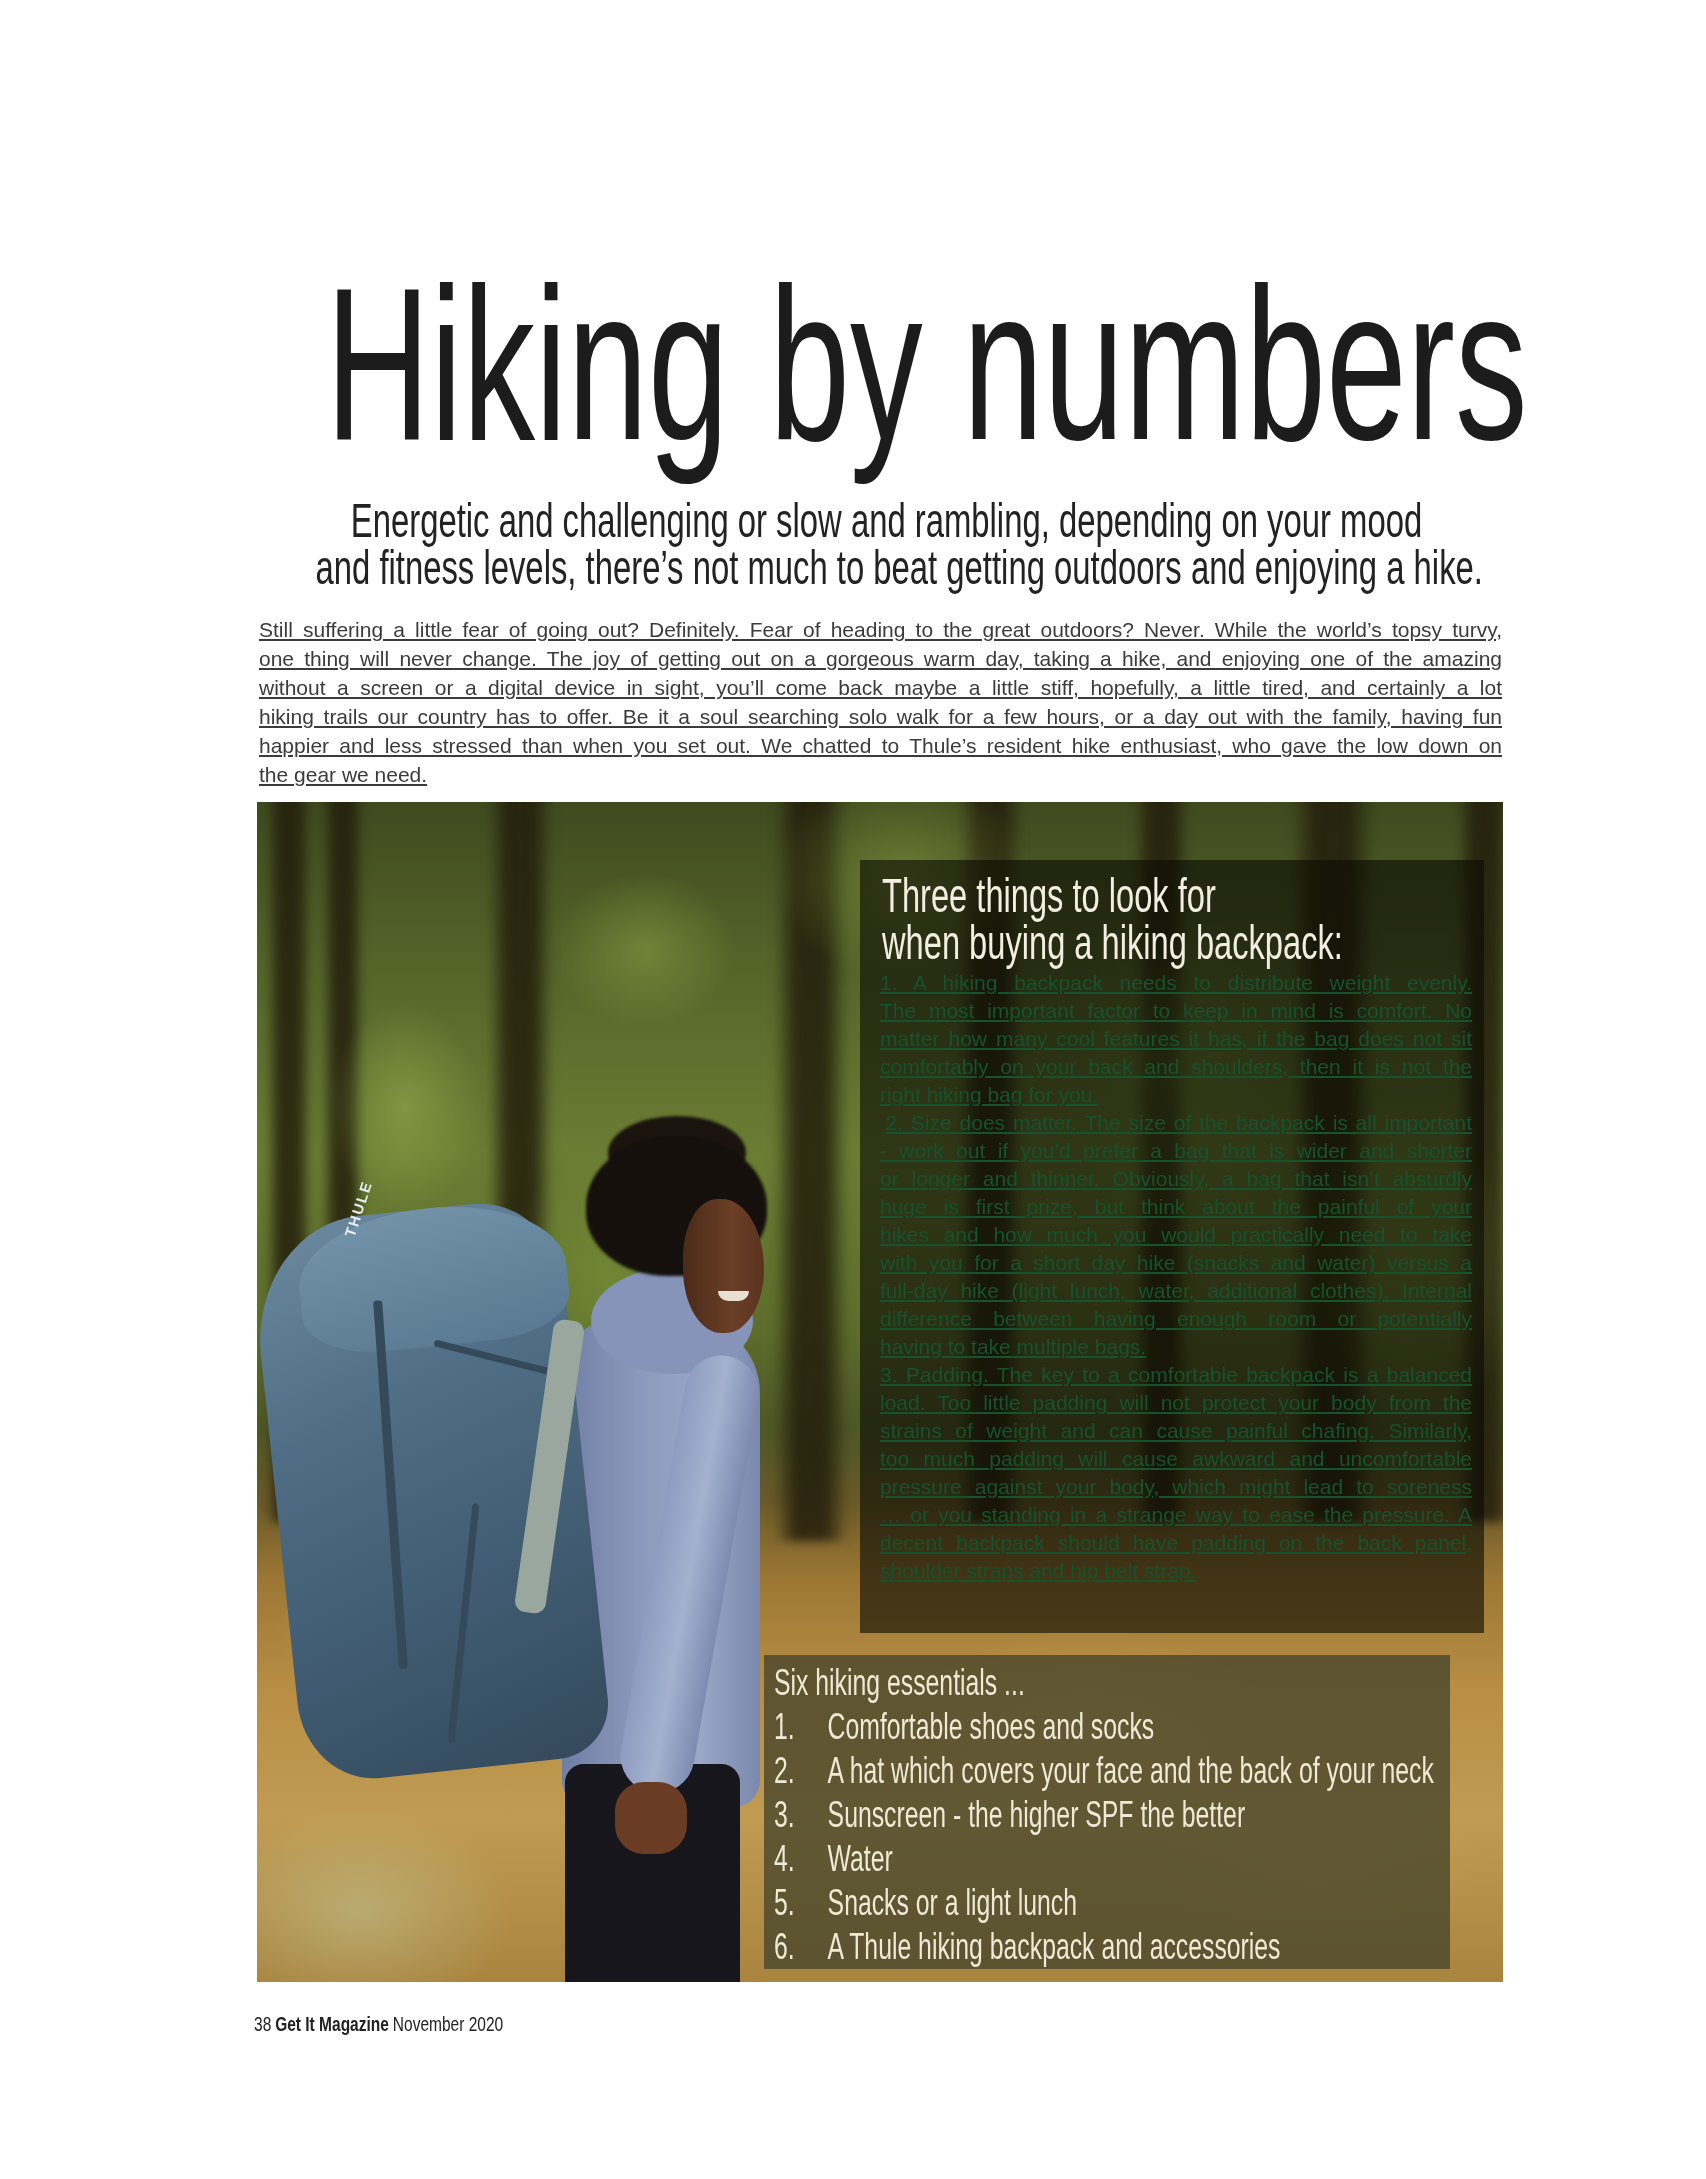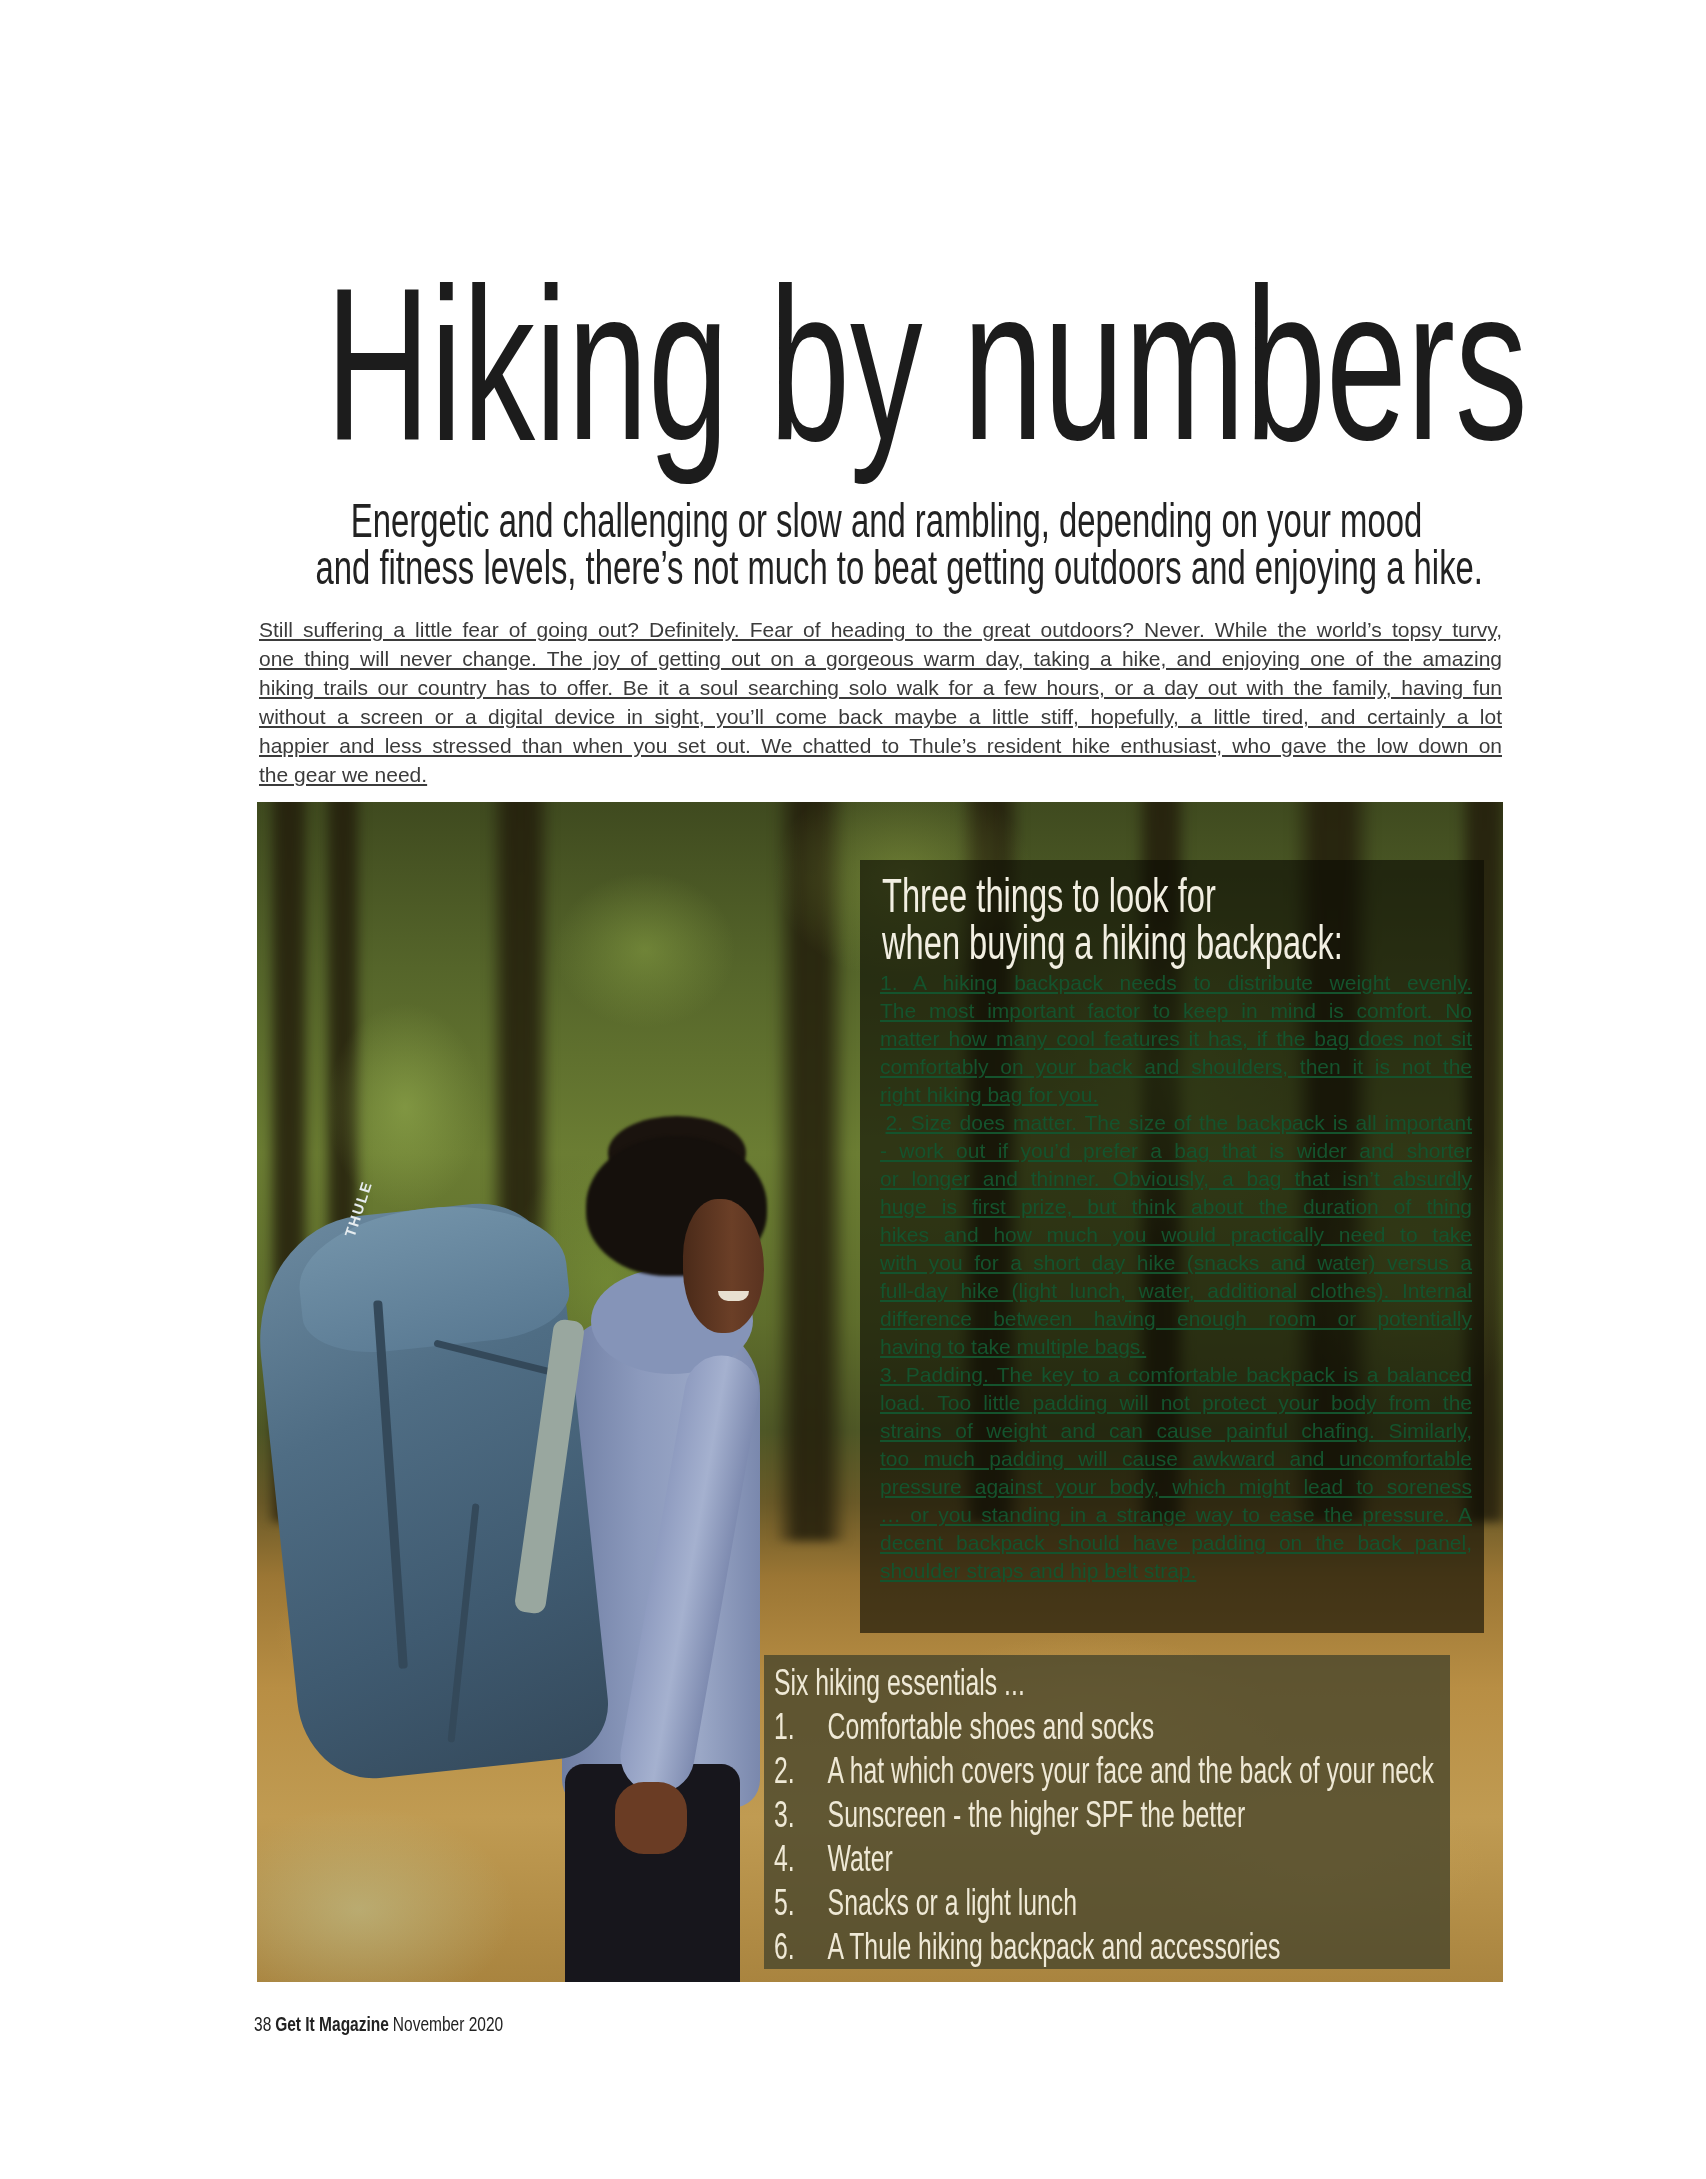--- a/index.html
+++ b/index.html
@@ -127,22 +127,22 @@
   </div>
 
   <div class="subtitle-wrap">
     <div class="sub-line"><span>Energetic and challenging or slow and rambling, depending on your mood</span></div>
     <div class="sub-line"><span>and fitness levels, there’s not much to beat getting outdoors and enjoying a hike.</span></div>
   </div>
 
   <div class="intro">
     <div class="jl">Still suffering a little fear of going out? Definitely. Fear of heading to the great outdoors? Never. While the world’s topsy turvy,</div>
     <div class="jl">one thing will never change. The joy of getting out on a gorgeous warm day, taking a hike, and enjoying one of the amazing</div>
+    <div class="jl">without a screen or a digital device in sight, you’ll come back maybe a little stiff, hopefully, a little tired, and certainly a lot</div>
     <div class="jl">hiking trails our country has to offer. Be it a soul searching solo walk for a few hours, or a day out with the family, having fun</div>
-    <div class="jl">without a screen or a digital device in sight, you’ll come back maybe a little stiff, hopefully, a little tired, and certainly a lot</div>
     <div class="jl">happier and less stressed than when you set out. We chatted to Thule’s resident hike enthusiast, who gave the low down on</div>
     <div class="jl last">the gear we need.</div>
   </div>
 
   <div class="photo">
     <div class="trunk" style="left:9.2px;width:46px;height:738px;"></div>
     <div class="trunk" style="left:65px;width:42px;height:720px;"></div>
     <div class="trunk" style="left:231px;width:65px;height:757px;"></div>
     <div class="trunk" style="left:517px;width:74px;height:757px;"></div>
     <div class="trunk" style="left:701px;width:65px;height:738px;"></div>
@@ -177,21 +177,21 @@
   <div class="box1-body">
     <div class="jl">1. A hiking backpack needs to distribute weight evenly.</div>
     <div class="jl">The most important factor to keep in mind is comfort. No</div>
     <div class="jl">matter how many cool features it has, if the bag does not sit</div>
     <div class="jl">comfortably on your back and shoulders, then it is not the</div>
     <div class="jl last">right hiking bag for you.</div>
 
     <div class="jl indent">2. Size does matter. The size of the backpack is all important</div>
     <div class="jl">- work out if you’d prefer a bag that is wider and shorter</div>
     <div class="jl">or longer and thinner. Obviously, a bag that isn’t absurdly</div>
-    <div class="jl">huge is first prize, but think about the duration of thing</div>
+    <div class="jl">huge is first prize, but think about the painful of your</div>
     <div class="jl">hikes and how much you would practically need to take</div>
     <div class="jl">with you for a short day hike (snacks and water) versus a</div>
     <div class="jl">full-day hike (light lunch, water, additional clothes). Internal</div>
     <div class="jl">difference between having enough room or potentially</div>
     <div class="jl last">having to take multiple bags.</div>
 
     <div class="jl">3. Padding. The key to a comfortable backpack is a balanced</div>
     <div class="jl">load. Too little padding will not protect your body from the</div>
     <div class="jl">strains of weight and can cause painful chafing. Similarly,</div>
     <div class="jl">too much padding will cause awkward and uncomfortable</div>

